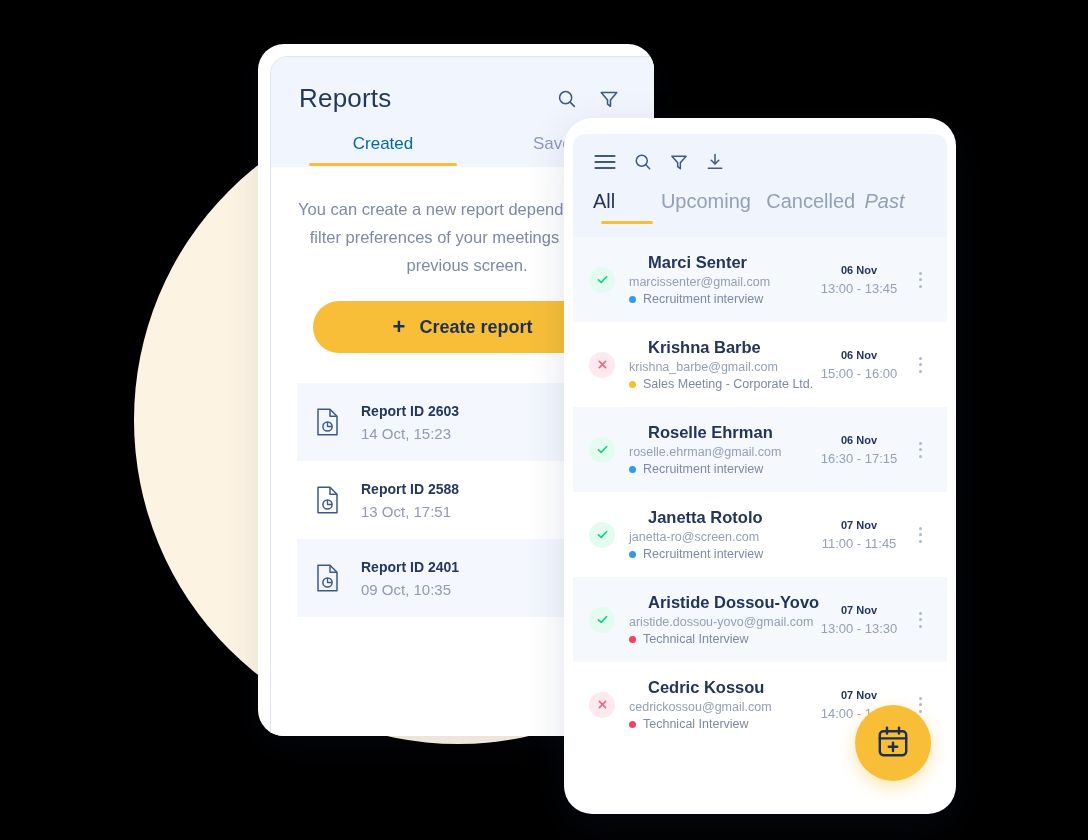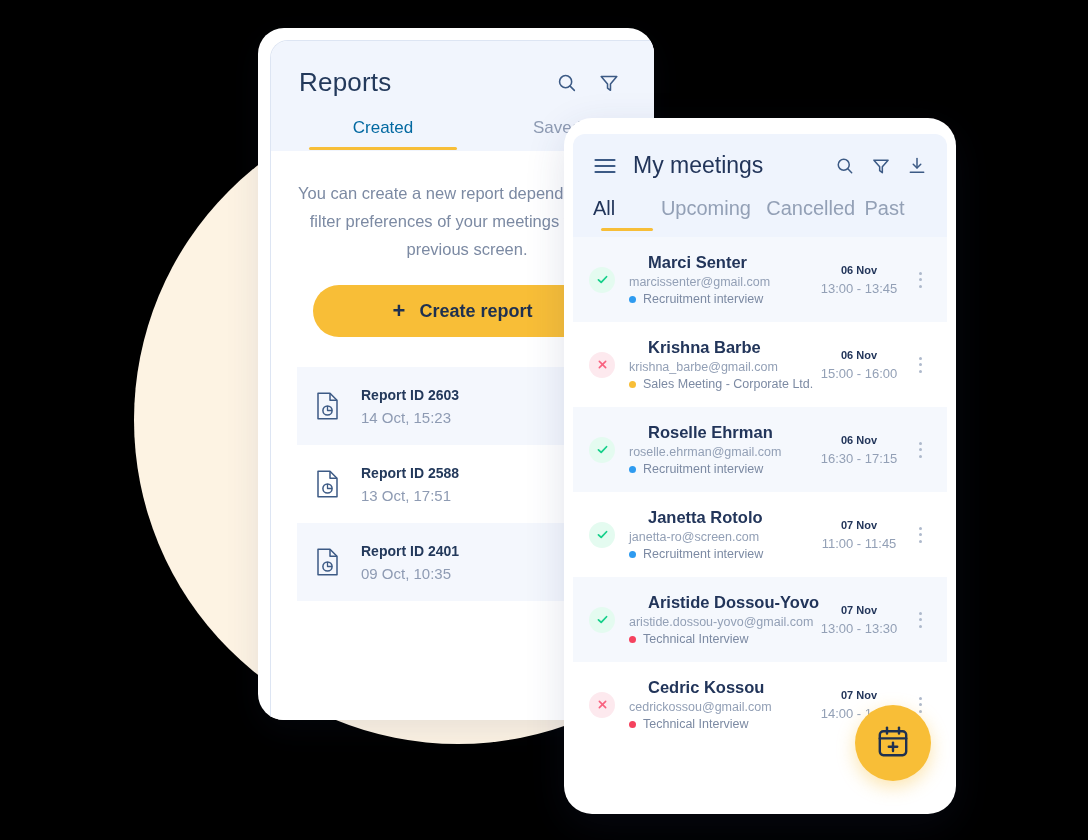--- a/index.html
+++ b/index.html
@@ -24,21 +24,21 @@
     width: 648px;
     height: 648px;
     border-radius: 50%;
     background: #FDF3E3;
   }
 
   
   .reports-device {
     position: absolute;
     left: 258px;
-    top: 28px;
+    top: 44px;
     width: 396px;
     height: 692px;
     background: #FFFFFF;
     border-radius: 26px;
     box-shadow: 0 10px 34px rgba(40, 60, 110, 0.10);
     overflow: hidden;
   }
   .reports-inner {
     position: absolute;
     left: 12px;
@@ -205,21 +205,21 @@
     font-size: 20px;
     color: #93A0B6;
     padding: 0 0 11px 0;
     position: relative;
     text-align: left;
     cursor: pointer;
   }
   .mtab.t0 { width: 76px; color: #22355A; }
   .mtab.t1 { width: 118px; }
   .mtab.t2 { width: 110px; }
-  .mtab.t3 { width: 70px; }
+  .mtab.t3 { width: 70px; font-style: italic; }
   .mtab.active::after {
     content: "";
     position: absolute;
     left: 8px; right: 8px; bottom: 0;
     height: 3px;
     border-radius: 2px;
     background: #F7BE38;
   }
 
   .meeting-list { background: #FFFFFF; }
@@ -403,21 +403,20 @@
 
     <div class="meetings-header">
       <div class="meetings-title-row">
         <span class="icon-btn">
           <svg width="24" height="20" viewBox="0 0 24 20" fill="none" stroke="#3C5A85" stroke-width="2.2" stroke-linecap="round">
             <line x1="2.5" y1="4" x2="21.5" y2="4"></line>
             <line x1="2.5" y1="10" x2="21.5" y2="10"></line>
             <line x1="2.5" y1="16" x2="21.5" y2="16"></line>
           </svg>
         </span>
-        <div class="meetings-title">My meetings</div>
         <div class="meetings-head-icons">
           <span class="icon-btn">
             <svg width="20" height="20" viewBox="0 0 24 24" fill="none" stroke="#3C5A85" stroke-width="1.8" stroke-linecap="round">
               <circle cx="10.5" cy="10.5" r="6.6"></circle>
               <line x1="15.4" y1="15.4" x2="20" y2="20"></line>
             </svg>
           </span>
           <span class="icon-btn">
             <svg width="20" height="20" viewBox="0 0 24 24" fill="none" stroke="#3C5A85" stroke-width="1.8" stroke-linejoin="round" stroke-linecap="round">
               <polygon points="3.5,5 20.5,5 13.6,13 13.6,20 10.4,17.6 10.4,13"></polygon>

